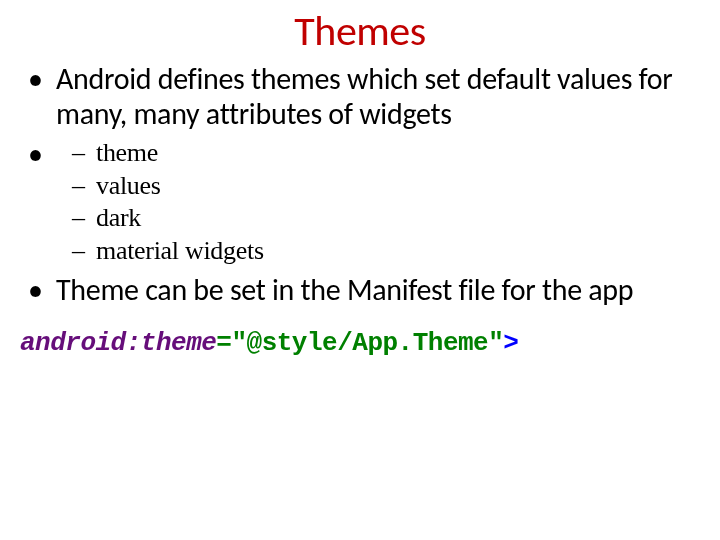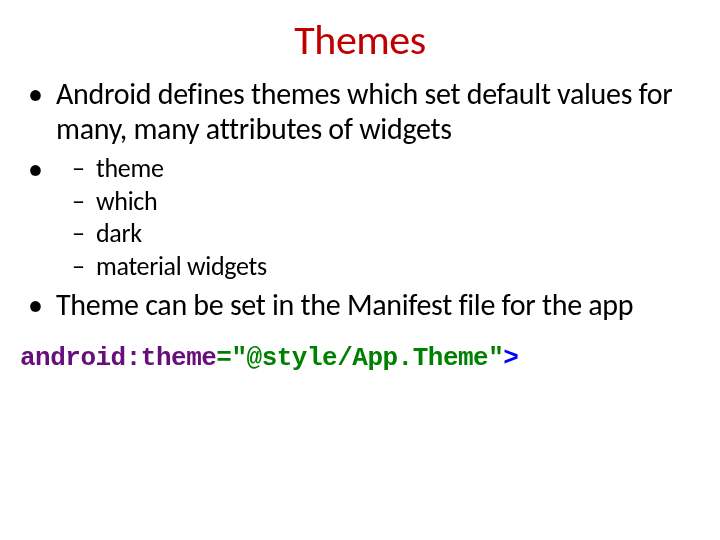--- a/index.html
+++ b/index.html
@@ -16,21 +16,21 @@
     width: 720px;
     height: 540px;
     position: relative;
     box-sizing: border-box;
   }
   .title {
     text-align: center;
     font-size: 42px;
     font-weight: 400;
     color: #c00000;
-    margin: 12px;
+    margin: 3px;
     padding-top: 2px;
     letter-spacing: -0.5px;
   }
   ul.top {
     margin: 6px 0 8px 0;
     padding: 0 30px 0 56px;
     list-style: none;
   }
   ul.top > li {
     position: relative;
@@ -49,54 +49,55 @@
   ul.sub {
     margin: 2px 0 4px 0;
     padding: 0 0 0 40px;
     list-style: none;
   }
   ul.sub > li {
     position: relative;
     font-size: 26px;
     line-height: 1.25;
     letter-spacing: -0.3px;
+    font-family: Liberation Serif, serif;
   }
   ul.sub > li::before {
     content: "–";
     position: absolute;
     left: -24px;
     top: 0;
     font-size: 26px;
   }
   .code-line {
     font-family: Consolas, "Courier New", monospace;
     font-size: 26px;
     font-weight: bold;
     padding: 12px 0 0 20px;
     letter-spacing: -0.5px;
     white-space: nowrap;
   }
-  .c-attr   { color: #660e7a; }
+  .c-attr   { color: #660e7a; font-style: italic; }
   .c-eq     { color: #008000; }
   .c-string { color: #008000; }
   .c-gt     { color: #0000ff; }
 </style>
 </head>
 <body>
 
 <div class="slide">
 
   <h1 class="title">Themes</h1>
 
   <ul class="top">
     <li>Android defines themes which set default values for many, many attributes of widgets</li>
     <li>
       <ul class="sub">
         <li>theme</li>
-        <li>which</li>
+        <li>values</li>
         <li>dark</li>
         <li>material widgets</li>
       </ul>
     </li>
     <li>Theme can be set in the Manifest file for the app</li>
   </ul>
 
   <div class="code-line">
     <span class="c-attr">android:theme</span><span class="c-eq">=</span><span class="c-string">"</span><span class="c-string">@style/App.Theme</span><span class="c-string">"</span><span class="c-gt">&gt;</span>
   </div>

